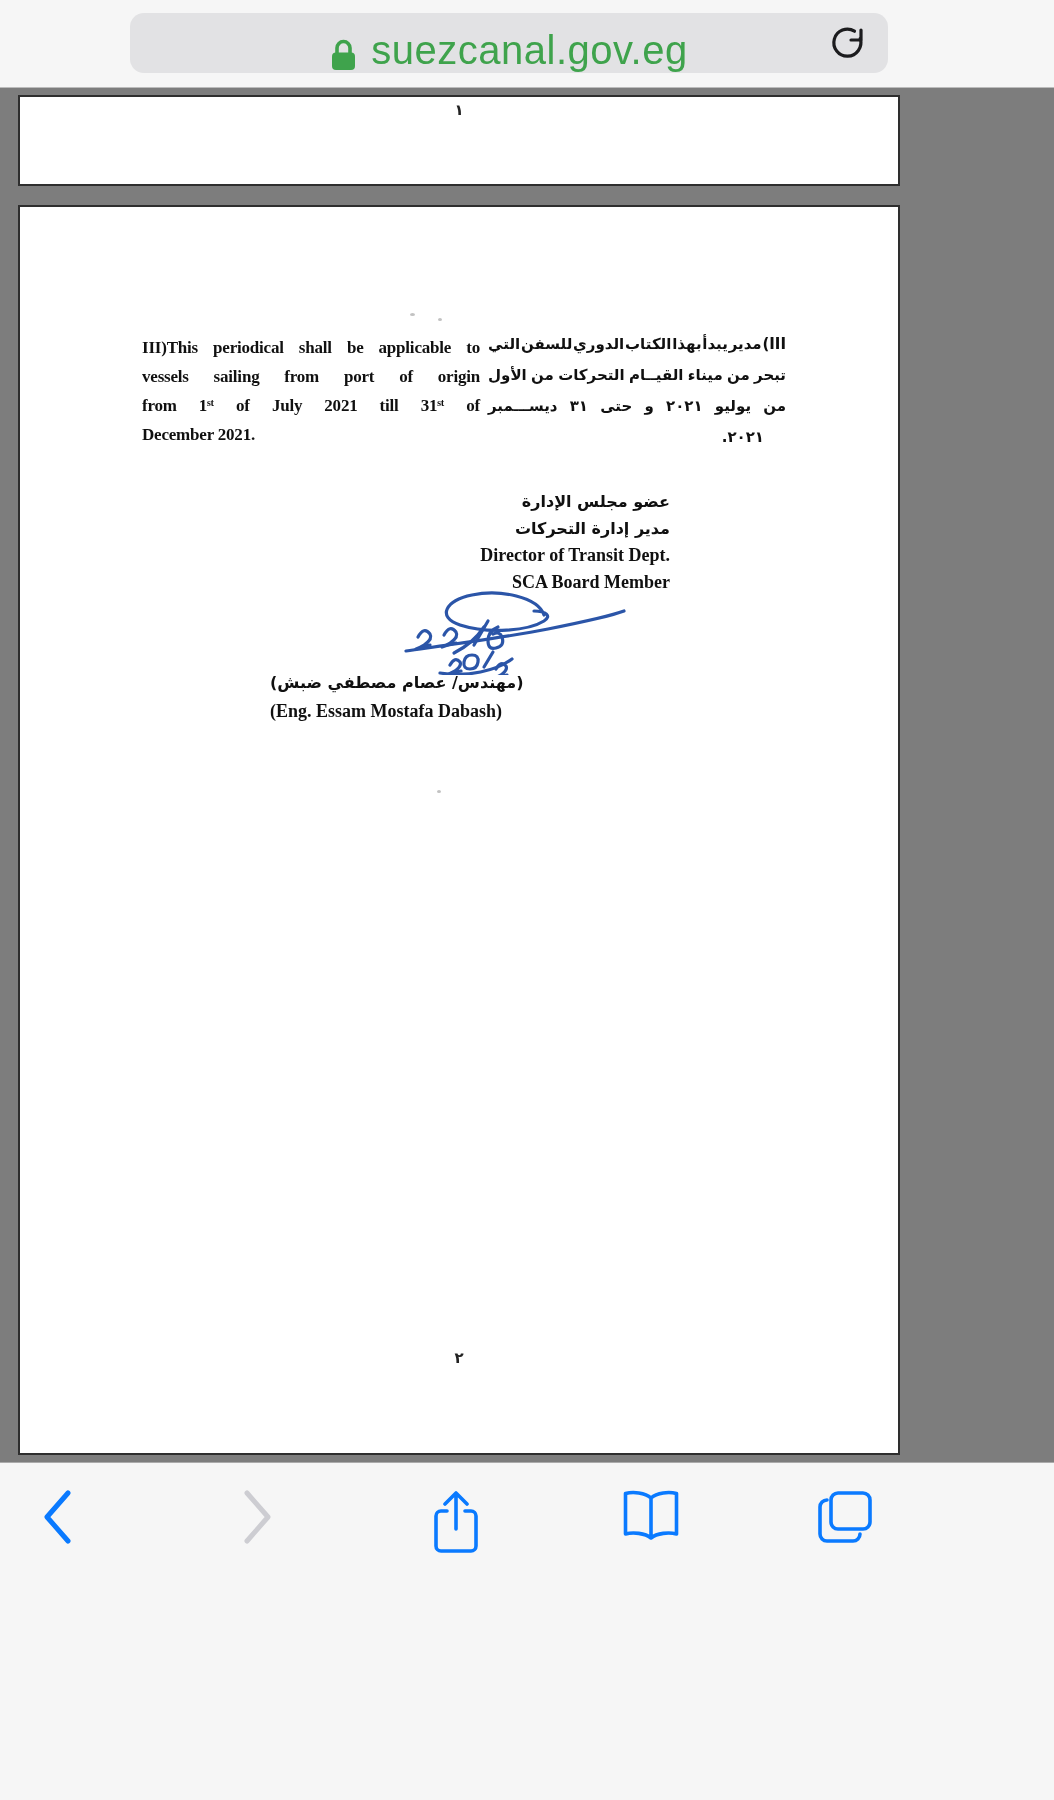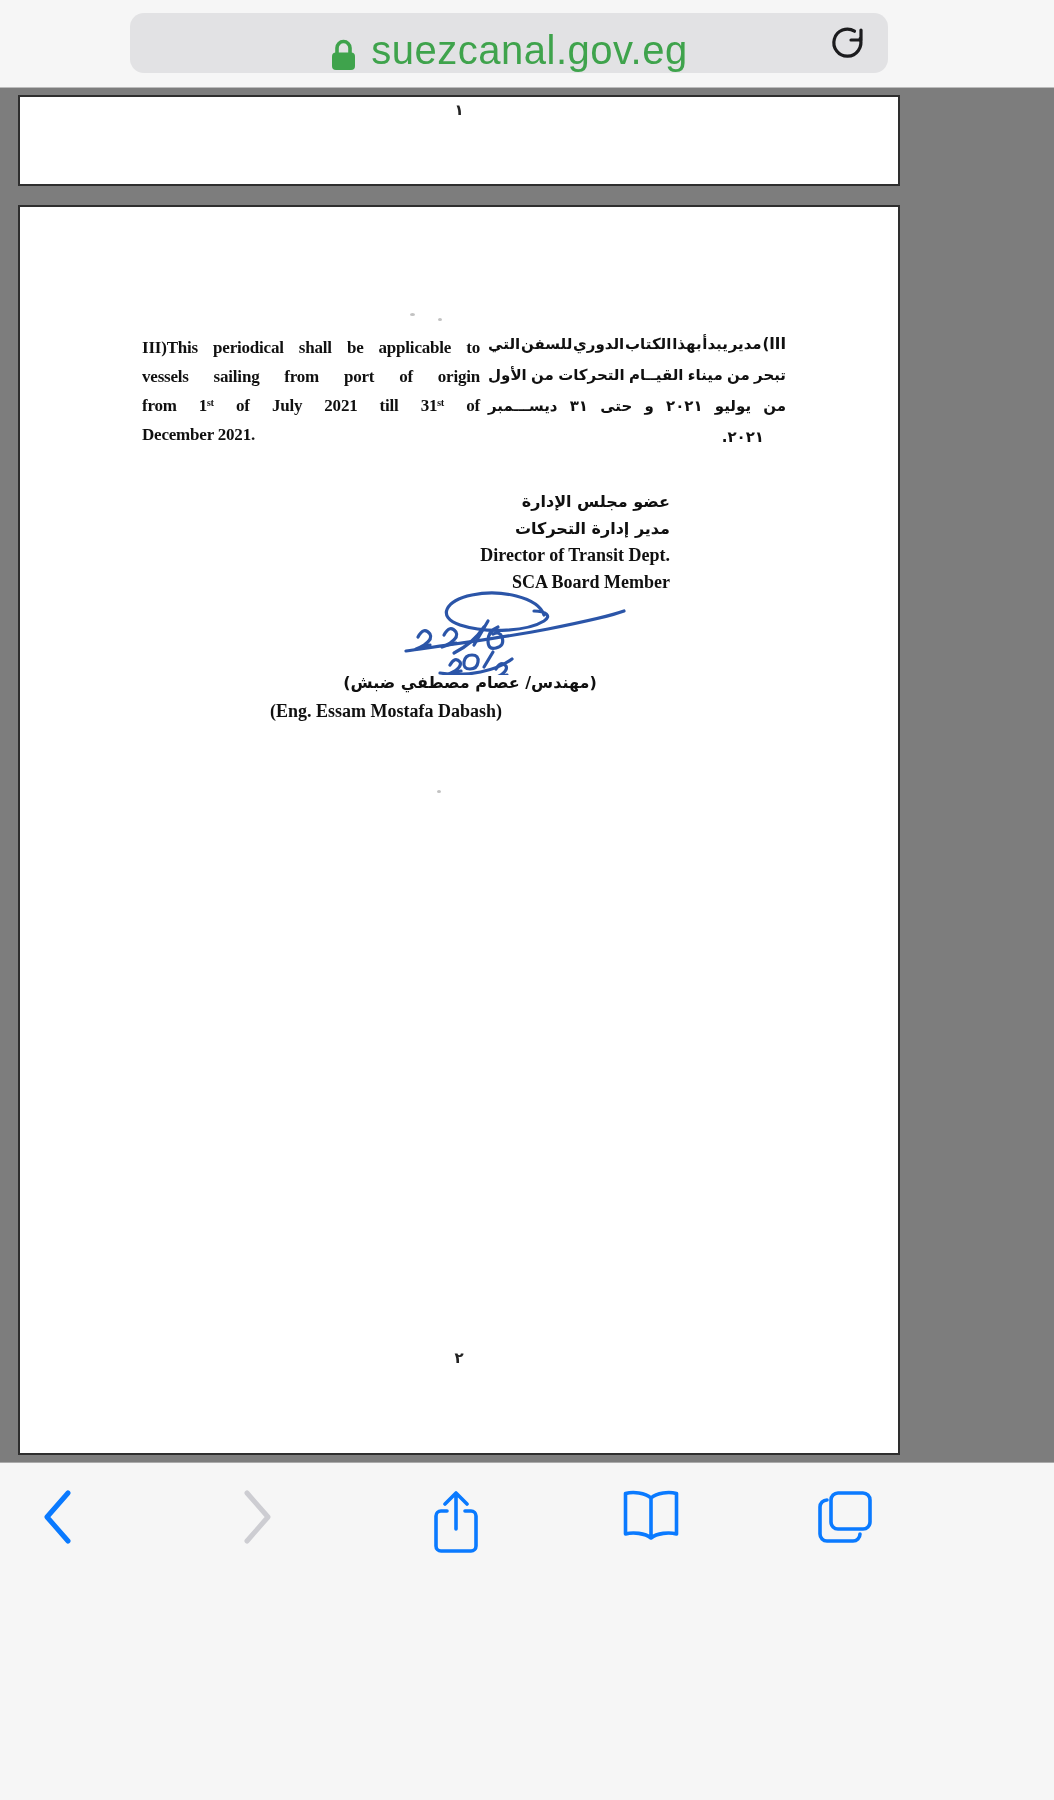--- a/index.html
+++ b/index.html
@@ -64,21 +64,21 @@
 
   
   .sig-block {
     position:absolute; left:250px; top:281px; width:400px;
     text-align:right; color:#101010;
   }
   .sig-ar { font:bold 16px "DejaVu Sans", sans-serif; height:27px; line-height:27px; direction:rtl; }
   .sig-en { font:bold 18px "Liberation Serif","DejaVu Serif",serif; height:27px; line-height:27px; }
   .sig-scribble { position:absolute; left:368px; top:380px; width:240px; height:88px; }
   .sig-name-ar {
-    position:absolute; left:250px; top:466px; width:400px; text-align:center;
+    position:absolute; left:250px; top:466px; width:400px; text-align:left;
     font:bold 16px "DejaVu Sans", sans-serif; direction:rtl; color:#101010;
   }
   .sig-name-en {
     position:absolute; left:250px; top:494px; width:400px; 
     font:bold 18px "Liberation Serif","DejaVu Serif",serif; color:#101010;
   }
   .speck { position:absolute; background:#8f8f8f; opacity:.55; border-radius:50%; }
 
   
   .toolbar {

